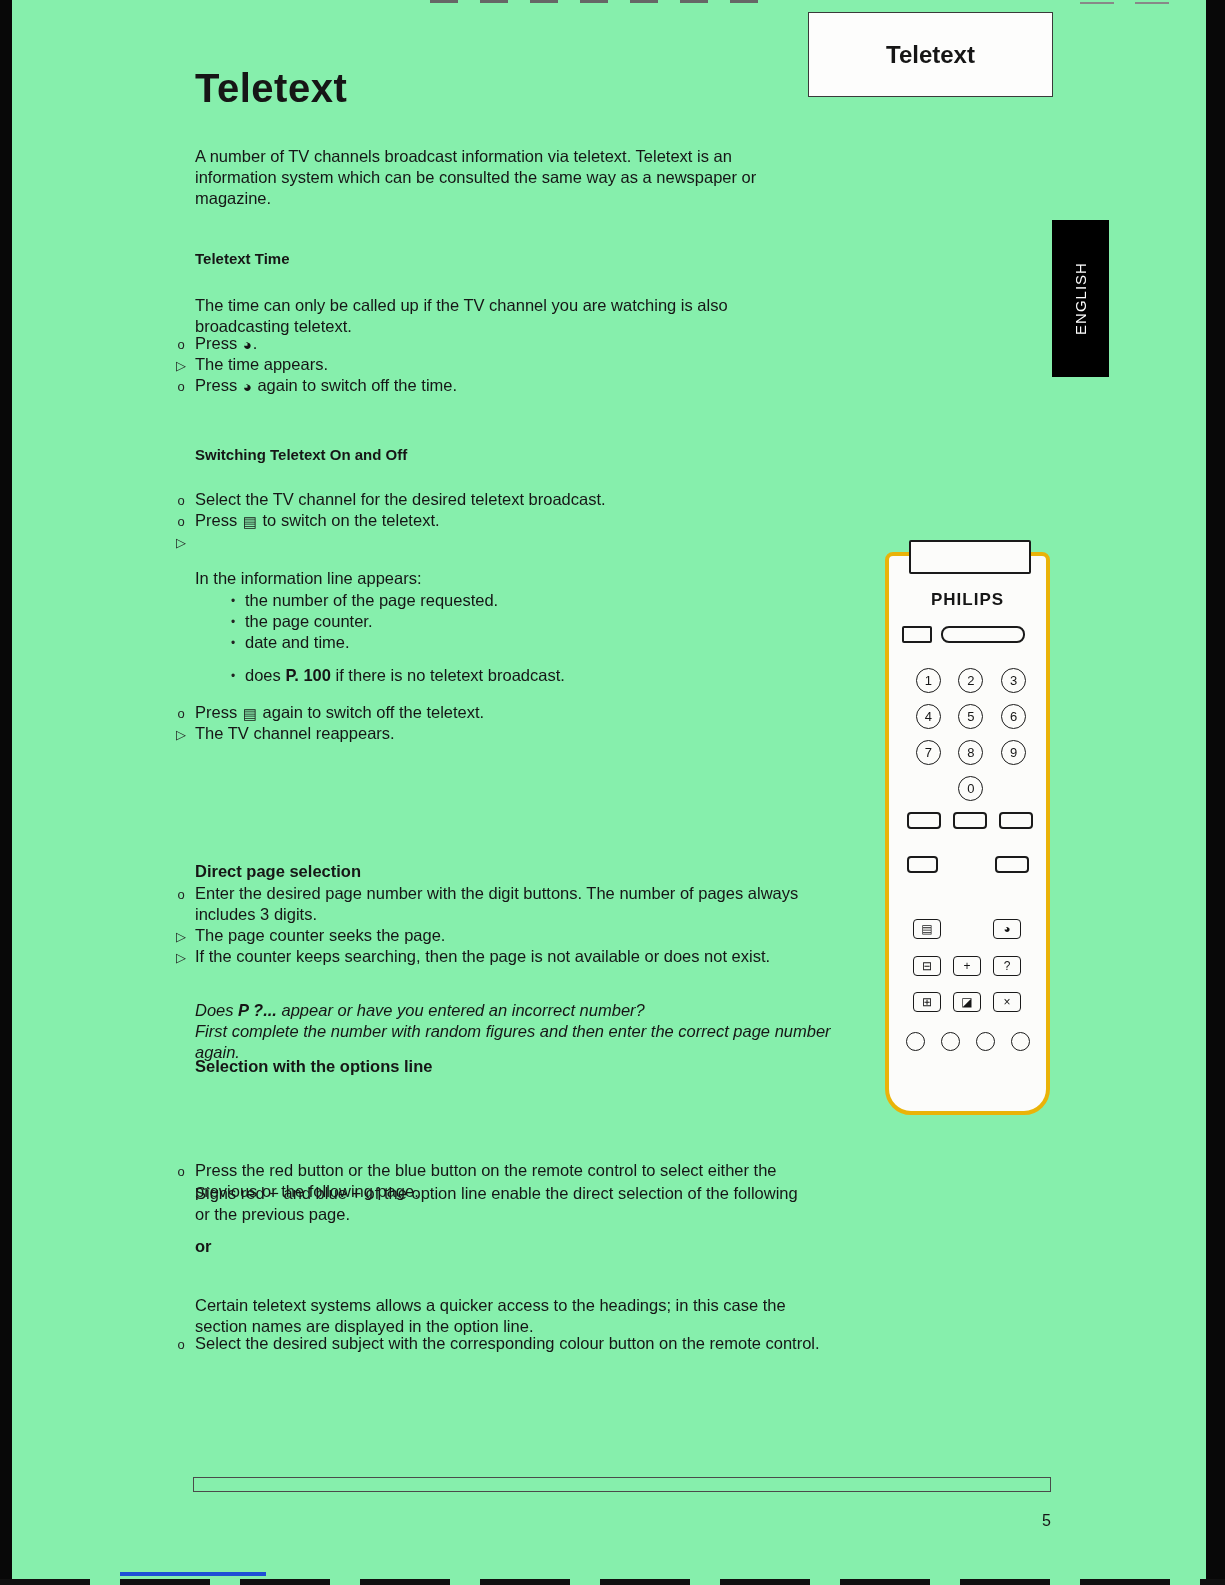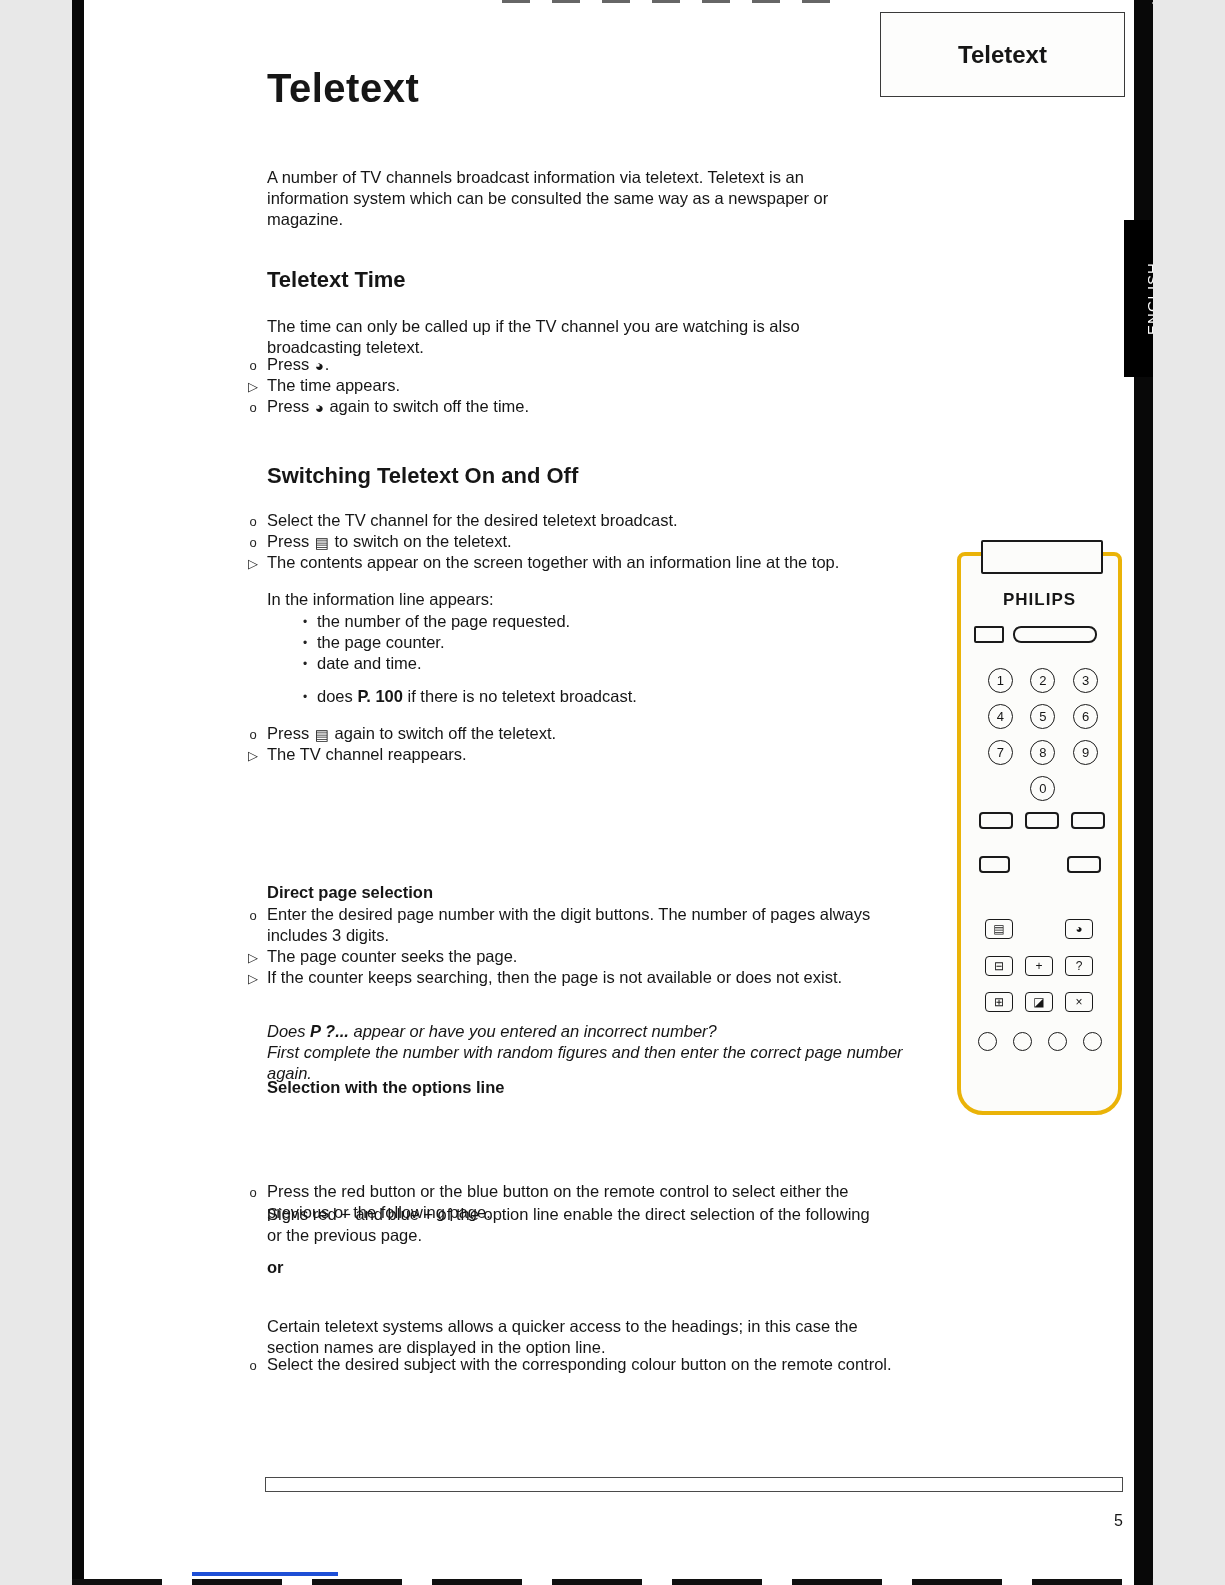--- a/index.html
+++ b/index.html
@@ -1,19 +1,19 @@
 <!DOCTYPE html>
 <html><head>
 <meta charset="utf-8">
 <style>
   * { margin:0; padding:0; box-sizing:border-box; }
   html,body { background:#e8e8e8; }
   .page {
-    position:relative; width:1081px; height:1585px; margin:0 auto;
-    background:#ffffff; color:#161616;
+    position:relative; width:1225px; height:1585px; margin:0 auto;
+    background:#86efac; color:#161616;
     font-family:"Liberation Sans", sans-serif;
     overflow:hidden;
   }
   
   .edge-left  { position:absolute; left:0; top:0; width:12px; height:100%; background:#080808; }
   .edge-right { position:absolute; right:0; top:0; width:19px; height:100%; background:#080808; }
   .edge-bottom{ position:absolute; left:0; bottom:0; width:100%; height:6px;
                 background:repeating-linear-gradient(90deg,#101010 0 90px, transparent 90px 120px); }
   .top-dash-1 { position:absolute; left:430px; top:0; width:340px; height:3px;
                 background:repeating-linear-gradient(90deg,#666 0 28px, transparent 28px 50px); }
@@ -22,22 +22,22 @@
   .blue-line  { position:absolute; left:120px; top:1572px; width:146px; height:4px; background:#1e4fd6; }
 
   .header-box {
     position:absolute; left:808px; top:12px; width:245px; height:85px;
     border:1.5px solid #3a3a3a; background:#fdfdfc;
     display:flex; align-items:center; justify-content:center;
     font-size:24px; font-weight:bold;
   }
   .page-title { position:absolute; left:195px; top:66px; font-size:40px; font-weight:bold; letter-spacing:0.5px; }
 
-  .block { position:absolute; left:195px; width:600px; font-size:16.5px; line-height:21px;margin-top:21px; }
-  .h2 { font-size:22px; font-weight:bold; }
+  .block { position:absolute; left:195px; width:600px; font-size:16.5px; line-height:21px; }
+  .h2 { font-size:15px; font-weight:bold; }
   .h3 { font-weight:bold; }
   .italic { font-style:italic; }
   .b { font-weight:bold; }
 
   .li { position:relative; }
   .marker { position:absolute; left:-24px; width:20px; text-align:center; font-size:13px; top:1px; color:#222; }
   .sub-li { position:relative; margin-left:50px; }
   .sub-li .marker { left:-22px; font-size:12px; }
   .btn-icon { display:inline-block; font-size:15px; line-height:1; position:relative; top:1px; padding:0 1px; }
 
@@ -116,21 +116,20 @@
     <div class="li">
       <span class="marker">o</span>
       <span>Select the TV channel for the desired teletext broadcast.</span>
     </div>
     <div class="li">
       <span class="marker">o</span>
       <span>Press </span><span class="btn-icon">▤</span><span> to switch on the teletext.</span>
     </div>
     <div class="li">
       <span class="marker">▷</span>
-      <span>The contents appear on the screen together with an information line at the top.</span>
     </div>
   </div>
 
   <div class="block" style="top:568px">In the information line appears:</div>
   <div class="block" style="top:590px; width:620px">
     <div class="sub-li">
       <span class="marker">•</span>
       <span>the number of the page requested.</span>
     </div>
     <div class="sub-li">

